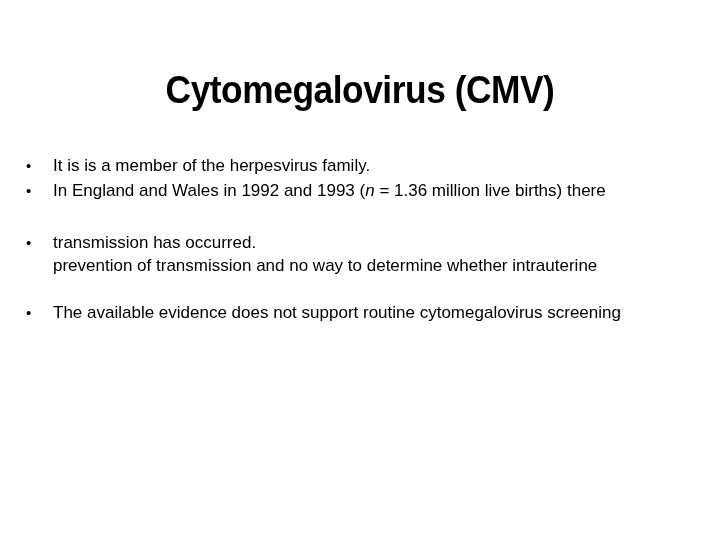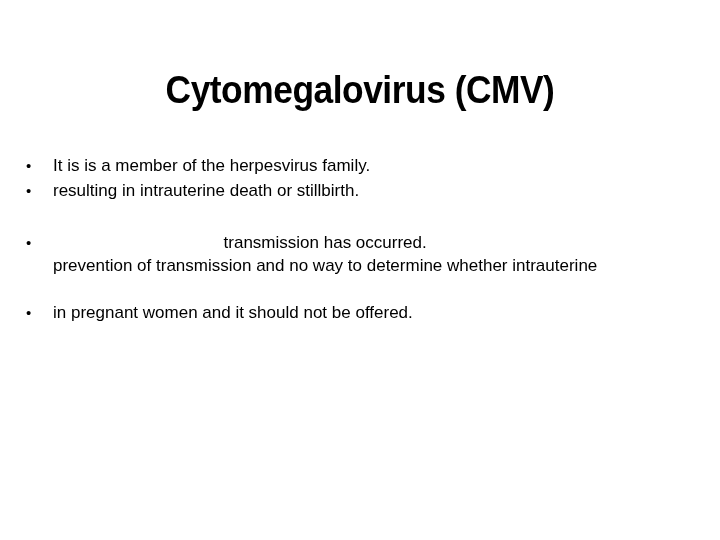--- a/index.html
+++ b/index.html
@@ -57,21 +57,20 @@
     text-align: left;
     padding-left: 1px;
     box-sizing: border-box;
   }
   .lines {
     font-size: 17px;
     line-height: 23px;
   }
   .line {
     white-space: pre;
-    text-align: center;
   }
   .em {
     font-style: italic;
   }
 </style>
 </head>
 <body>
 
 <div class="slide">
   <h1 class="title">Cytomegalovirus (CMV)</h1>
@@ -79,32 +78,32 @@
   <div class="bullet-item">
     <span class="marker">•</span>
     <div class="lines">
           <div class="line"><span>It is is a member of the herpesvirus family.</span></div>
         </div>
   </div>
 
   <div class="bullet-item">
     <span class="marker">•</span>
     <div class="lines">
-          <div class="line"><span>resulting in intrauterine death or stillbirth.</span></div>
+          <div class="line"><span>In England and Wales in 1992 and 1993 (</span><span class="em">n</span><span> = 1.36 million live births) there</span></div>
         </div>
   </div>
 
   <div class="bullet-item">
     <span class="marker">•</span>
     <div class="lines">
           <div class="line"><span>transmission has occurred.</span></div>
           <div class="line"><span>prevention of transmission and no way to determine whether intrauterine</span></div>
         </div>
   </div>
 
   <div class="bullet-item">
     <span class="marker">•</span>
     <div class="lines">
-          <div class="line"><span>in pregnant women and it should not be offered.</span></div>
+          <div class="line"><span>The available evidence does not support routine cytomegalovirus screening</span></div>
         </div>
   </div>
 </div>
 </div>
 
 </body></html>

